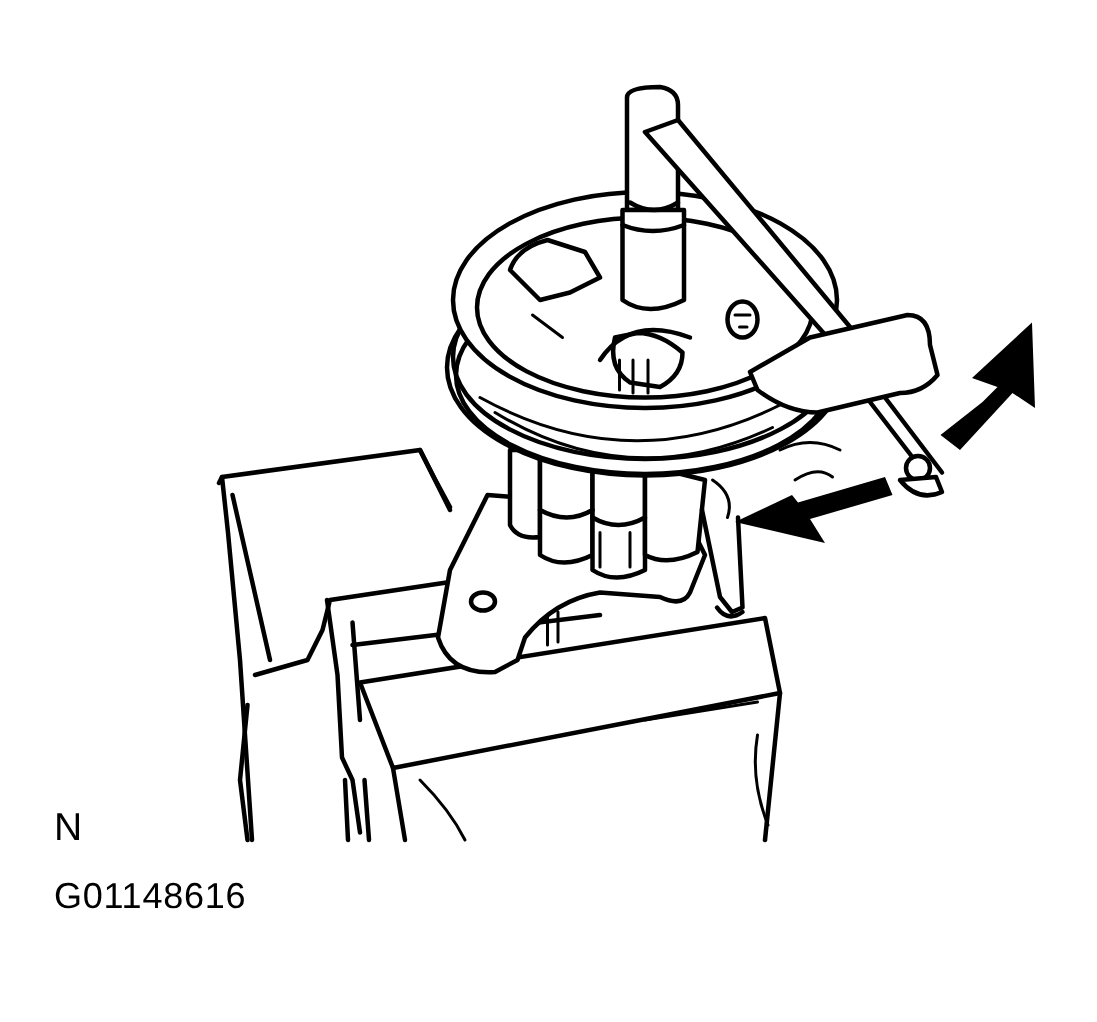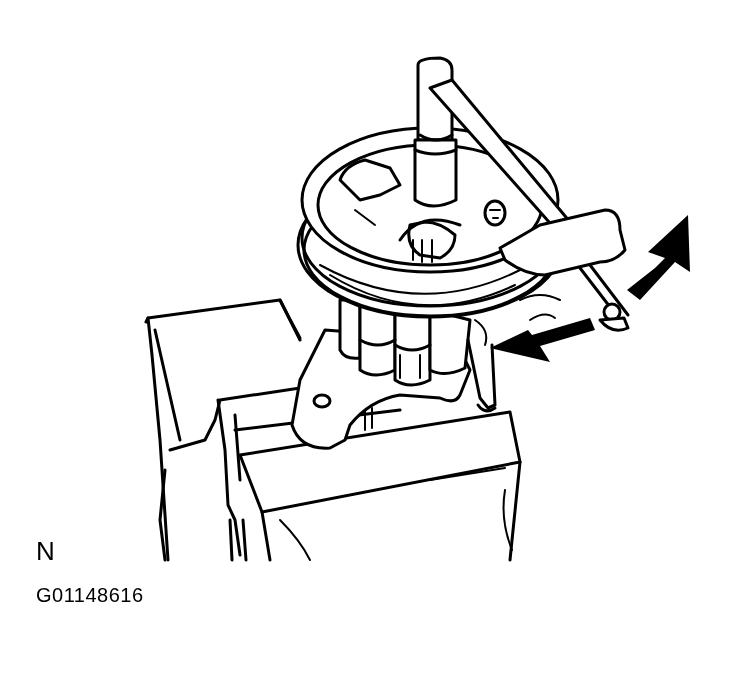--- a/index.html
+++ b/index.html
@@ -1,20 +1,20 @@
 <!DOCTYPE html>
 <html><head>
   <meta charset="utf-8">
   <style>
     html, body { margin: 0; padding: 0; background: #ffffff; }
     body { width: 731px; height: 681px; position: relative; overflow: hidden; font-family: "Liberation Sans", sans-serif; }
     #drawing { position: absolute; left: 0; top: 0; width: 731px; height: 681px; }
     .lbl { position: absolute; color: #000; font-family: "Liberation Sans", sans-serif; }
     #view-label { left: 36px; top: 536px; font-size: 26px; }
-    #figure-id { left: 36px; top: 584px; font-size: 20px; letter-spacing: 0.5px; }
+    #figure-id { left: 36px; top: 584px; font-size: 24px; letter-spacing: 0.5px; }
     svg .ln { fill: none; stroke: #000; stroke-width: 3; stroke-linecap: round; stroke-linejoin: round; }
     svg .thin { fill: none; stroke: #000; stroke-width: 2; stroke-linecap: round; stroke-linejoin: round; }
     svg .wf { fill: #fff; stroke: #000; stroke-width: 3; stroke-linejoin: round; }
     svg .blk { fill: #000; stroke: none; }
   </style>
 </head>
 <body>
 
 <svg id="drawing" viewBox="0 0 731 681" xmlns="http://www.w3.org/2000/svg">
 

